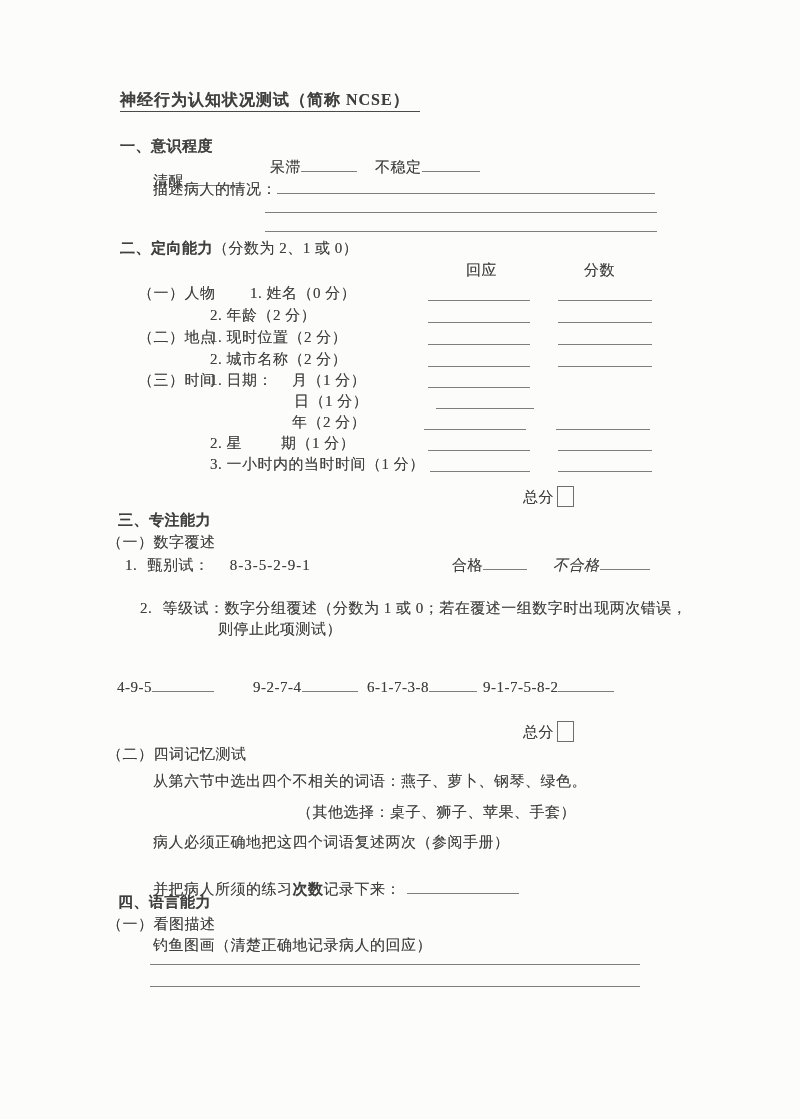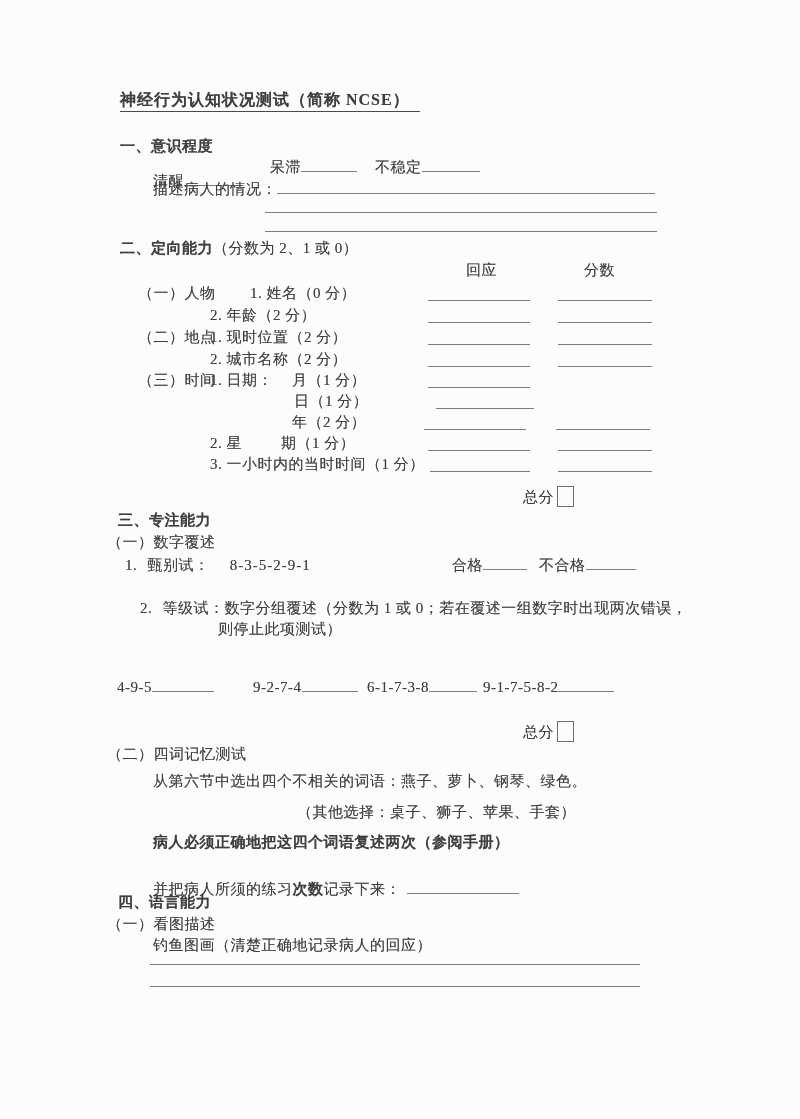--- a/index.html
+++ b/index.html
@@ -115,21 +115,21 @@
   <div class="abs" style="left:107px;top:533px;">（一）数字覆述</div>
 
   <div class="abs" style="left:125px;top:556px;">
     <span>1.</span>
     <span style="margin-left:6px;">甄别试：</span>
     <span style="margin-left:16px;letter-spacing:1px;">8-3-5-2-9-1</span>
   </div>
   <div class="abs" style="left:452px;top:556px;">
     <span>合格</span><span class="fill" style="width:44px;"></span>
   </div>
-  <div class="abs" style="left:539px;top:556px;">
+  <div class="abs" style="left:553px;top:556px;font-style:italic;">
     <span>不合格</span><span class="fill" style="width:50px;"></span>
   </div>
 
   <div class="abs" style="left:140px;top:599px;">
     <span>2.</span>
     <span style="margin-left:6px;">等级试：</span><span>数字分组覆述（分数为 1 或 0；若在覆述一组数字时出现两次错误，</span>
   </div>
   <div class="abs" style="left:218px;top:620px;">则停止此项测试）</div>
 
   <div class="dgrow" style="left:117px;top:678px;">
@@ -139,21 +139,21 @@
     <span class="dgcell" style="width:175px;"><span>9-1-7-5-8-2</span><span class="fill" style="width:56px;"></span></span>
   </div>
 
   <div class="abs" style="left:523px;top:721px;">
     <span>总分</span><span class="scorebox"></span>
   </div>
 
   <div class="abs" style="left:107px;top:745px;">（二）四词记忆测试</div>
   <div class="abs" style="left:153px;top:772px;">从第六节中选出四个不相关的词语：燕子、萝卜、钢琴、绿色。</div>
   <div class="abs" style="left:297px;top:803px;">（其他选择：桌子、狮子、苹果、手套）</div>
-  <div class="abs" style="left:153px;top:833px;font-weight:bold;">病人必须正确地把这四个词语复述两次（参阅手册）</div>
+  <div class="abs" style="left:153px;top:833px;">病人必须正确地把这四个词语复述两次（参阅手册）</div>
   <div class="abs" style="left:153px;top:880px;">
     <span>并把病人所须的练习</span><span class="b">次数</span><span>记录下来：</span><span class="fill" style="width:112px;margin-left:6px;"></span>
   </div>
 
   <div class="abs b" style="left:118px;top:893px;">四、语言能力</div>
   <div class="abs" style="left:107px;top:915px;">（一）看图描述</div>
   <div class="abs" style="left:153px;top:936px;">钓鱼图画（清楚正确地记录病人的回应）</div>
 
   <div class="wline" style="left:150px;top:964px;width:490px;"></div>
   <div class="wline" style="left:150px;top:986px;width:490px;"></div>

